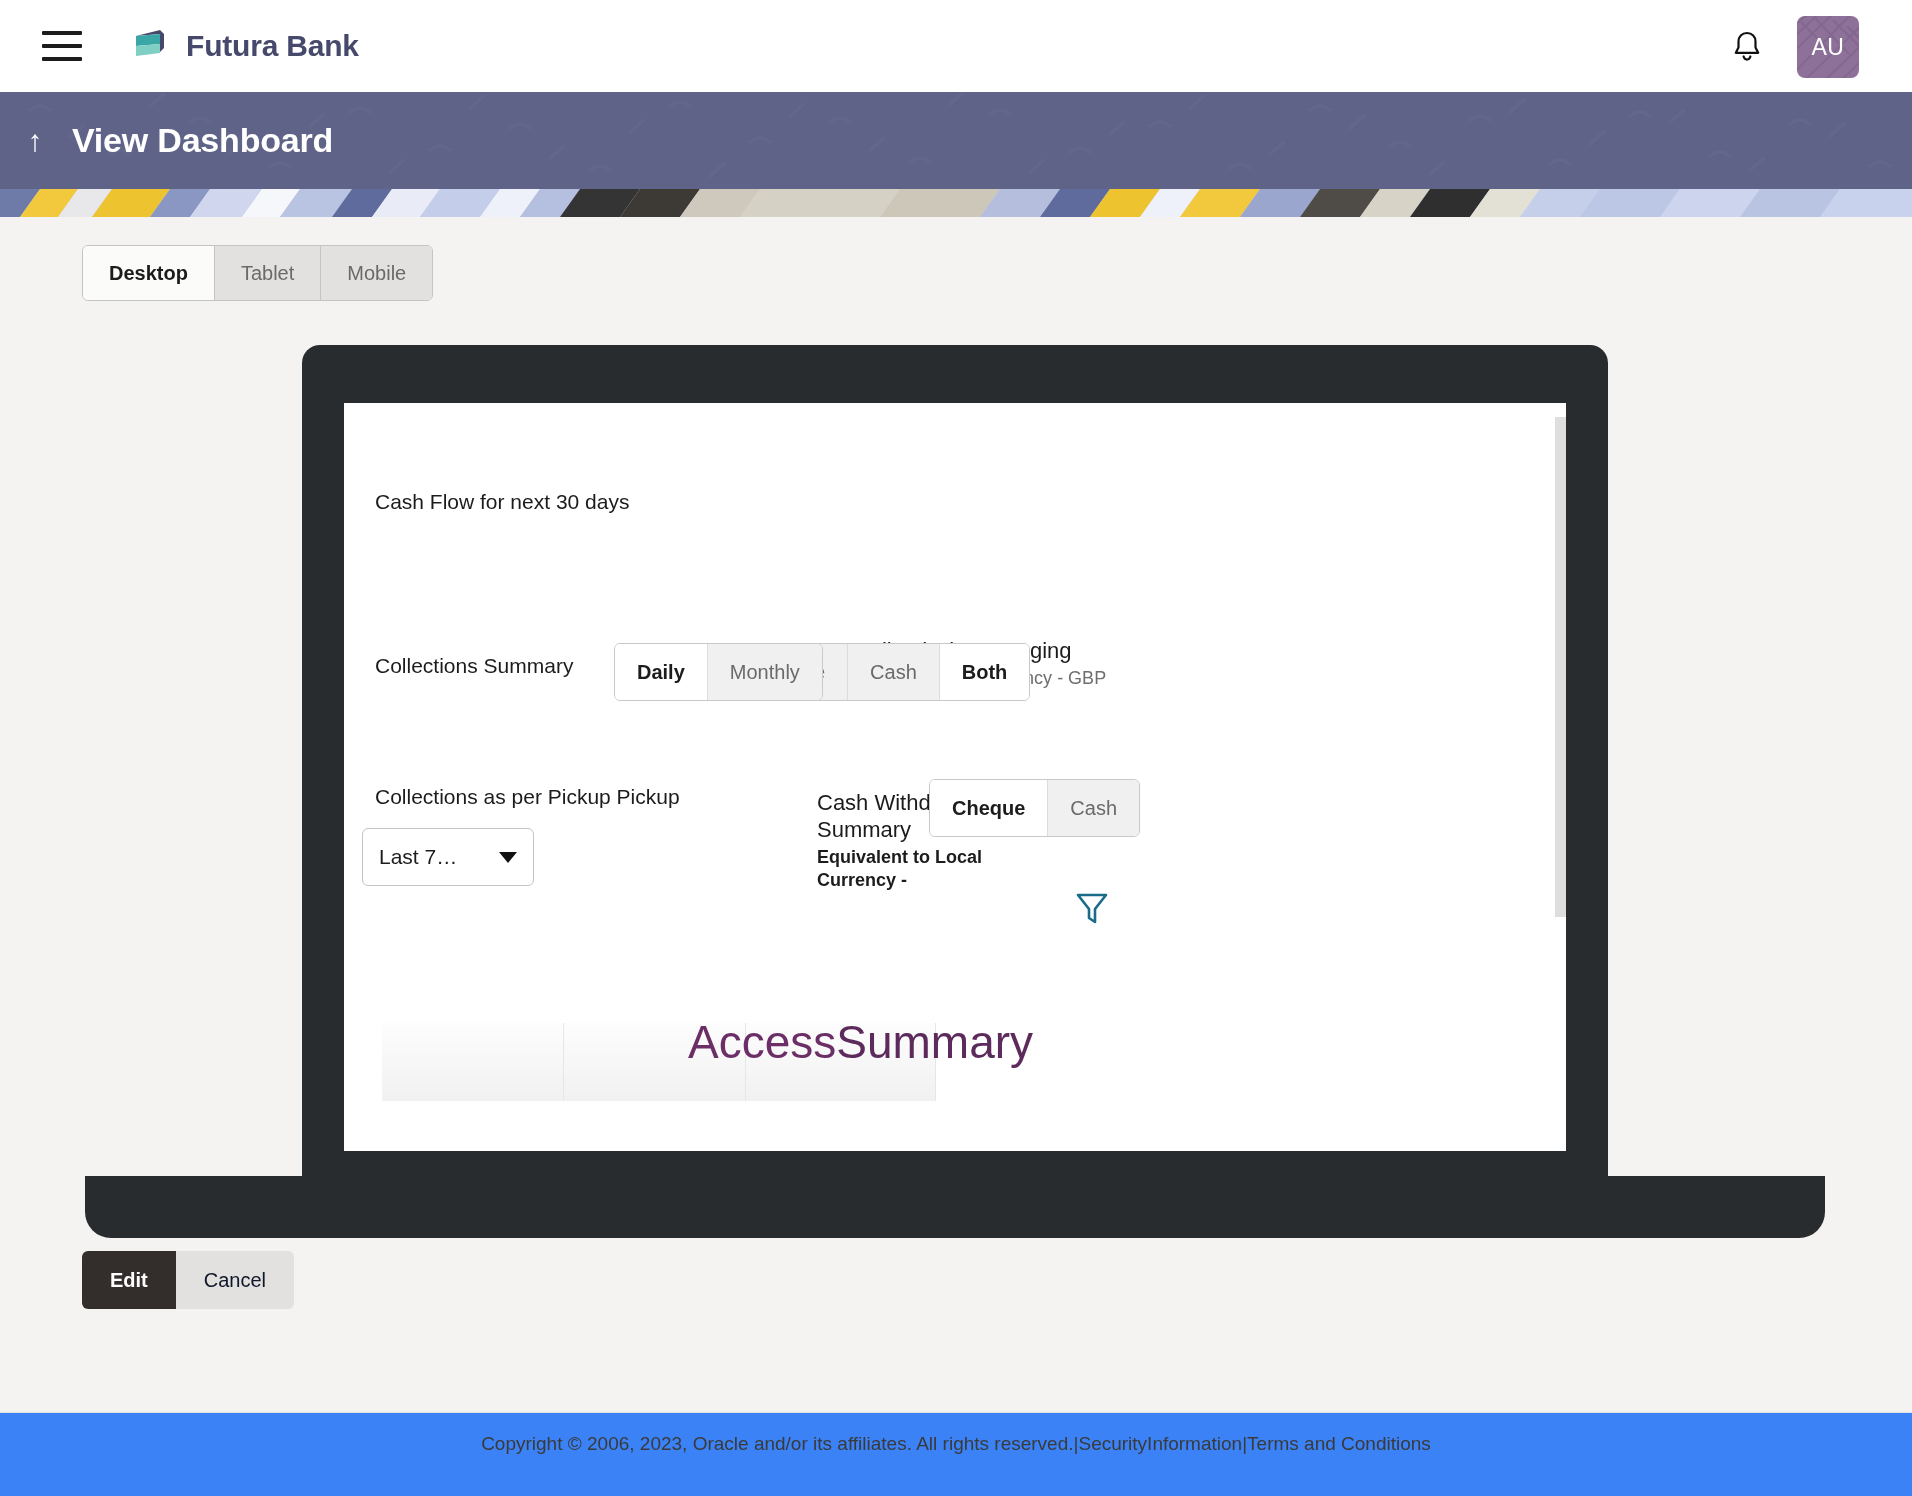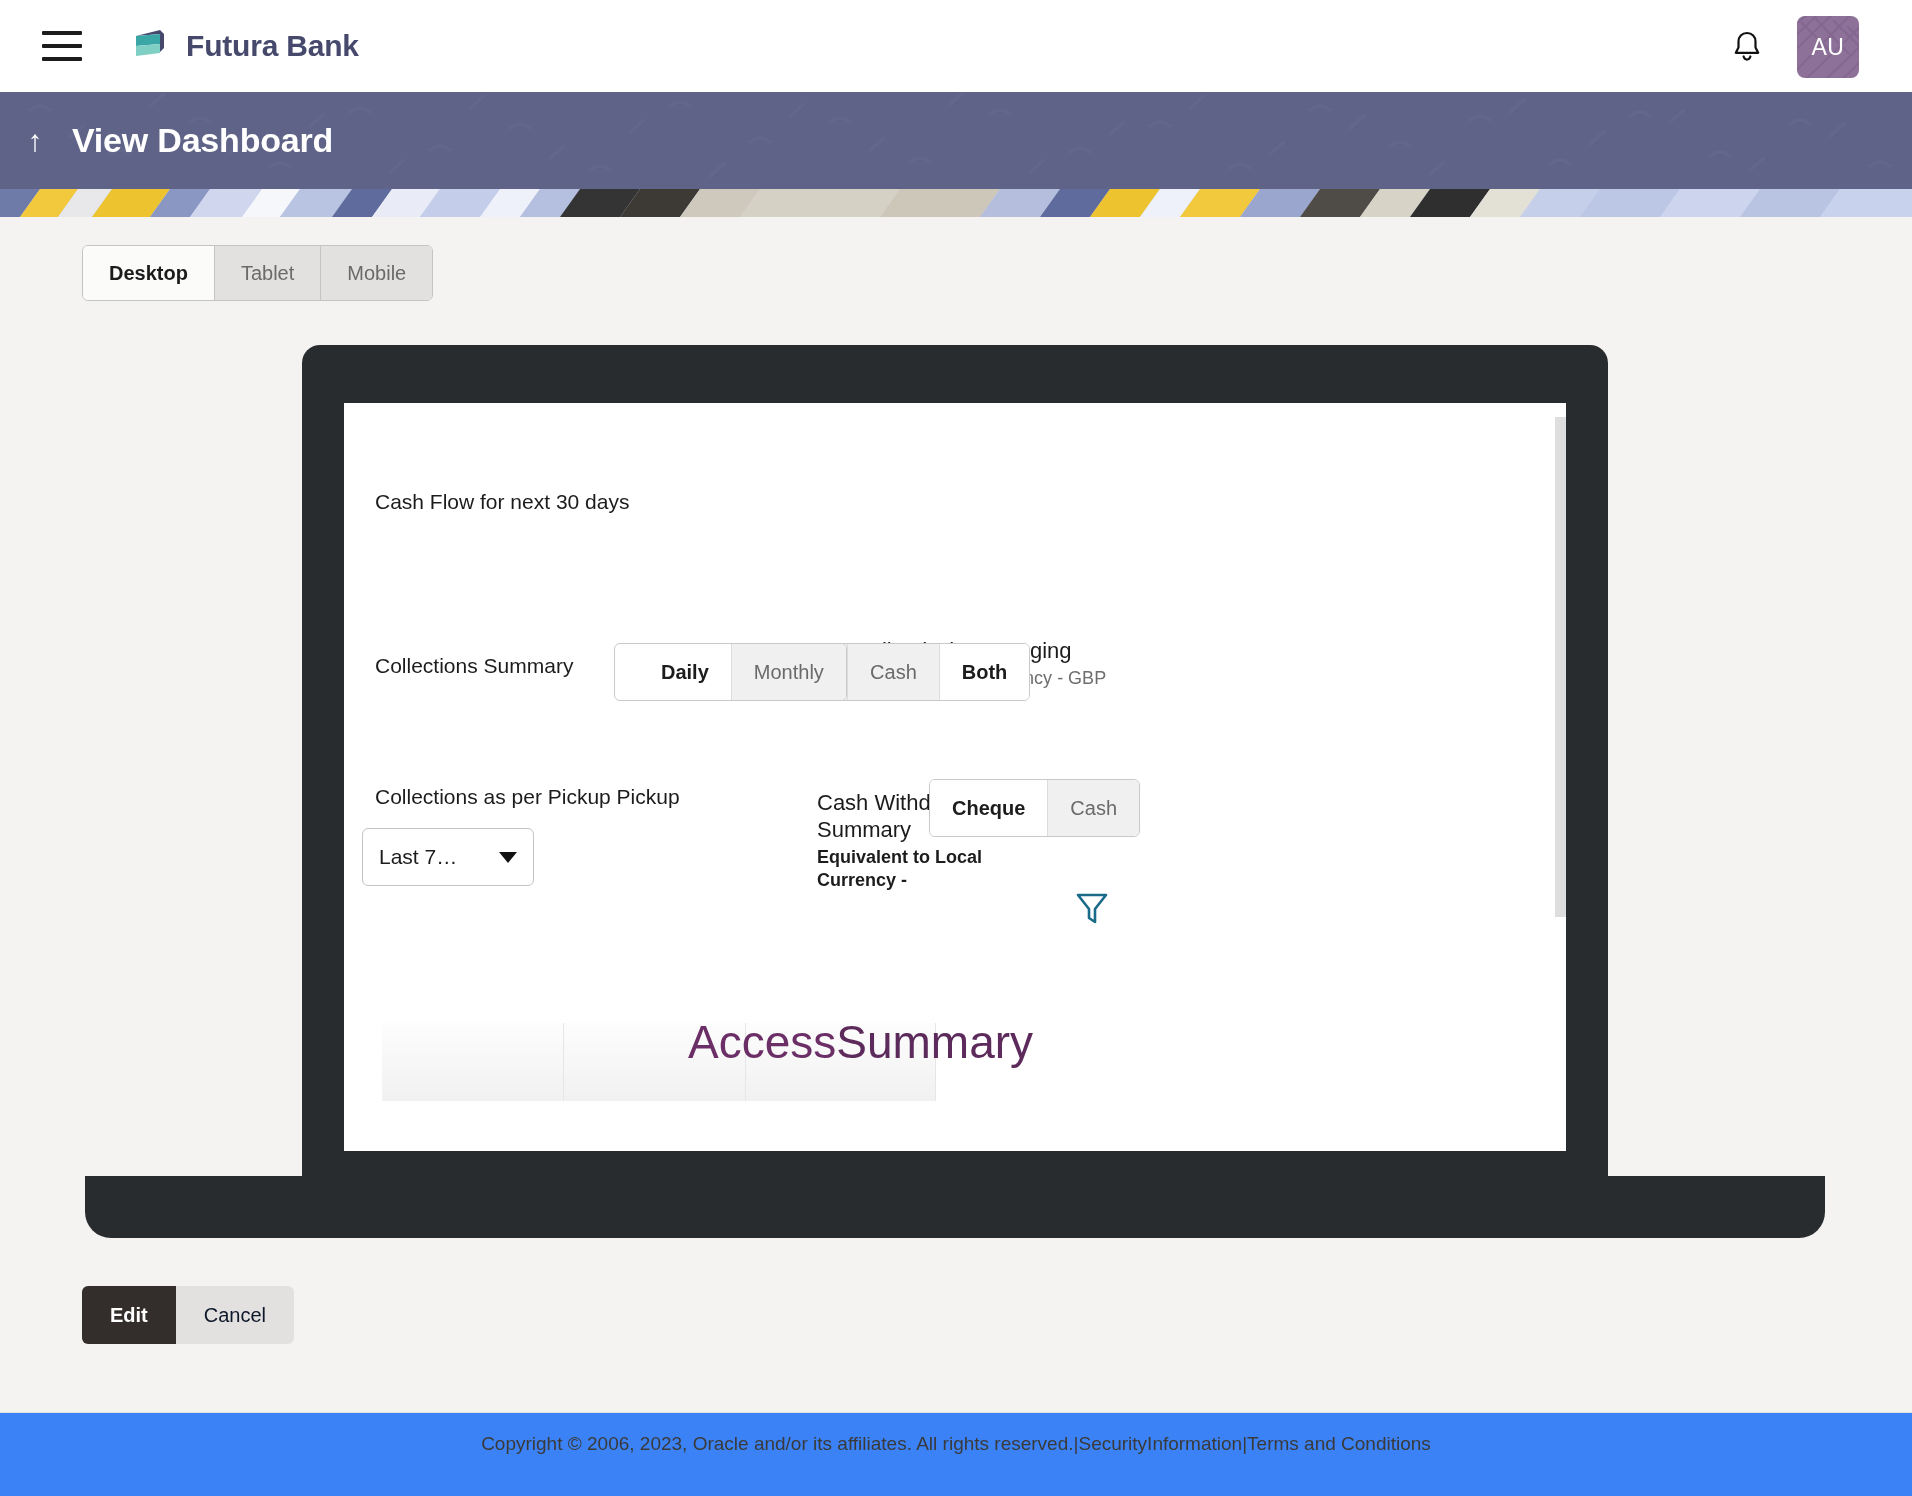--- a/index.html
+++ b/index.html
@@ -113,21 +113,21 @@
     border: 1px solid #c9c9c9; border-radius: 6px; overflow: hidden; background: #fff;
   }
   .toggle-group .seg {
     display: flex; align-items: center; justify-content: center;
     padding: 0 22px; font-size: 20px; cursor: pointer;
     border-right: 1px solid #dcdcdc; background: #f0f0f0; color: #6a6a6a;
   }
   .toggle-group .seg:last-child { border-right: none; }
   .toggle-group .seg.active { background: #ffffff; color: #1c1c1c; font-weight: bold; }
 
-  .tg-daily  { left: 270px; top: 240px; z-index: 3; padding-left: 24px; }
+  .tg-daily  { left: 270px; top: 240px; z-index: 3; }
   .tg-cheque { left: 388px; top: 240px; z-index: 2; }
   .tg-chq2   { left: 585px; top: 376px; z-index: 2; }
 
   .widget-title {
     position: absolute; font-size: 22px; color: #1c1c1c; line-height: 27px;
   }
   .widget-sub {
     position: absolute; font-size: 18px; color: #6e6e6e; line-height: 23px;
   }
   .widget-sub.bold { color: #1c1c1c; font-weight: bold; }
@@ -148,21 +148,21 @@
 
   .denied-cols { position: absolute; left: 38px; top: 620px; width: 1000px; height: 78px; display: flex; }
   .dcol { height: 78px; background: linear-gradient(180deg, #fdfdfd 0%, #f1f1f1 100%); border-right: 1px solid #e6e6e6; }
   .denied-text {
     position: absolute; left: 344px; top: 612px;
     font-size: 46px; color: #6b2e66; white-space: nowrap;
   }
   .denied-text .d2 { color: #5d2a5c; }
 
   
-  .actions { position: absolute; left: 82px; top: 1286px; display: flex; justify-content: flex-end; }
+  .actions { position: absolute; left: 82px; top: 1251px; display: flex; justify-content: flex-end; }
   .btn {
     height: 58px; display: flex; align-items: center; justify-content: center;
     padding: 0 28px; font-size: 20px; cursor: pointer; border: none;
     font-family: "Liberation Sans", sans-serif;
   }
   .btn-primary { background: #332e2b; color: #fff; font-weight: bold; border-radius: 6px 0 0 6px; }
   .btn-secondary { background: #e2e1df; color: #0f172a; border-radius: 0 6px 6px 0; }
 
   
   .footer {

